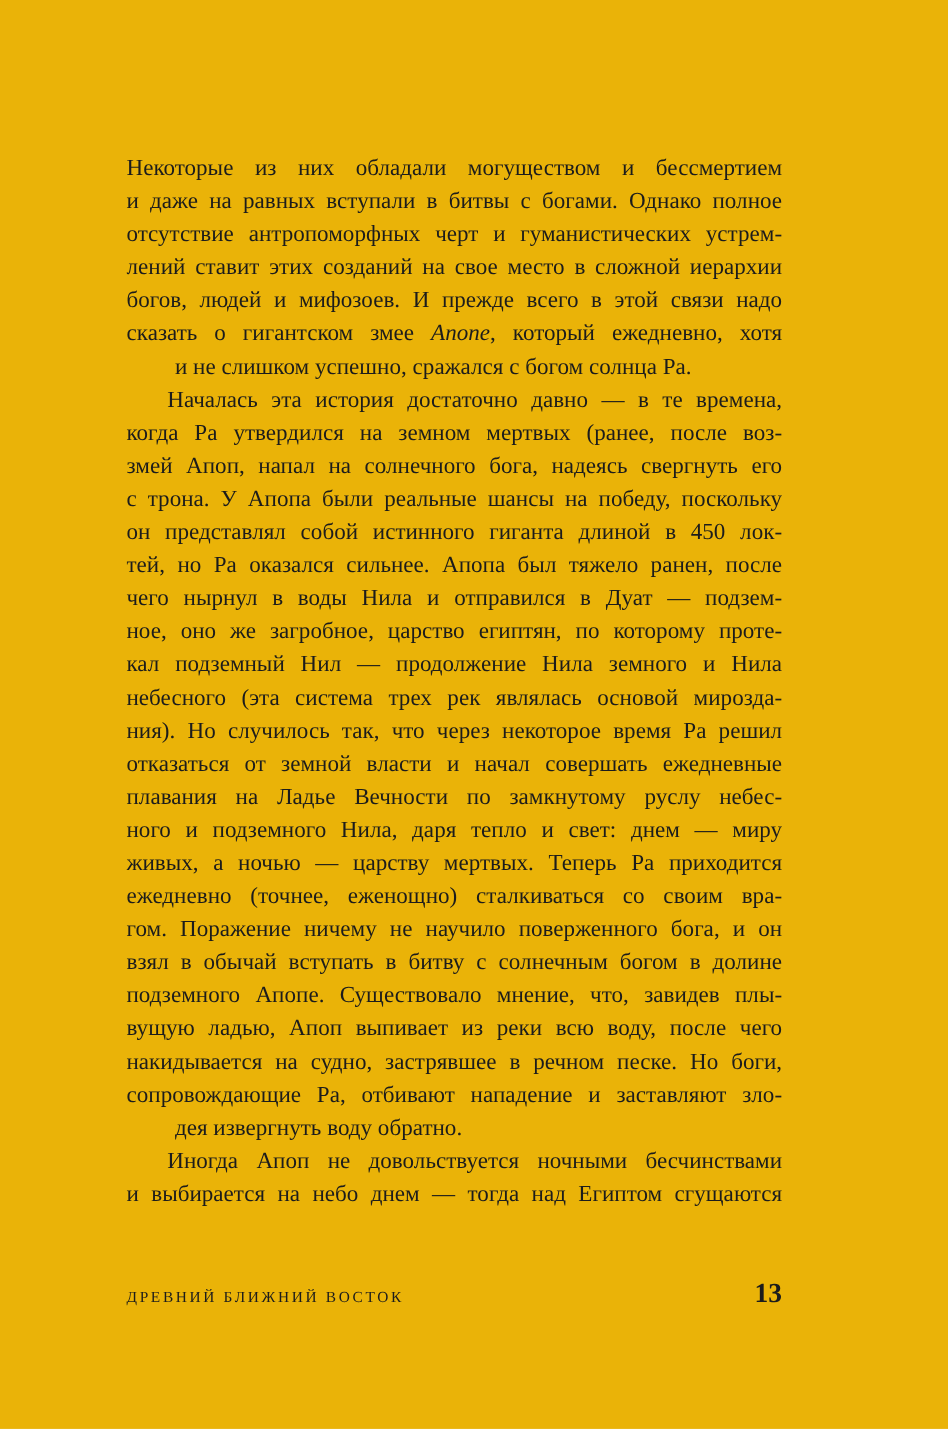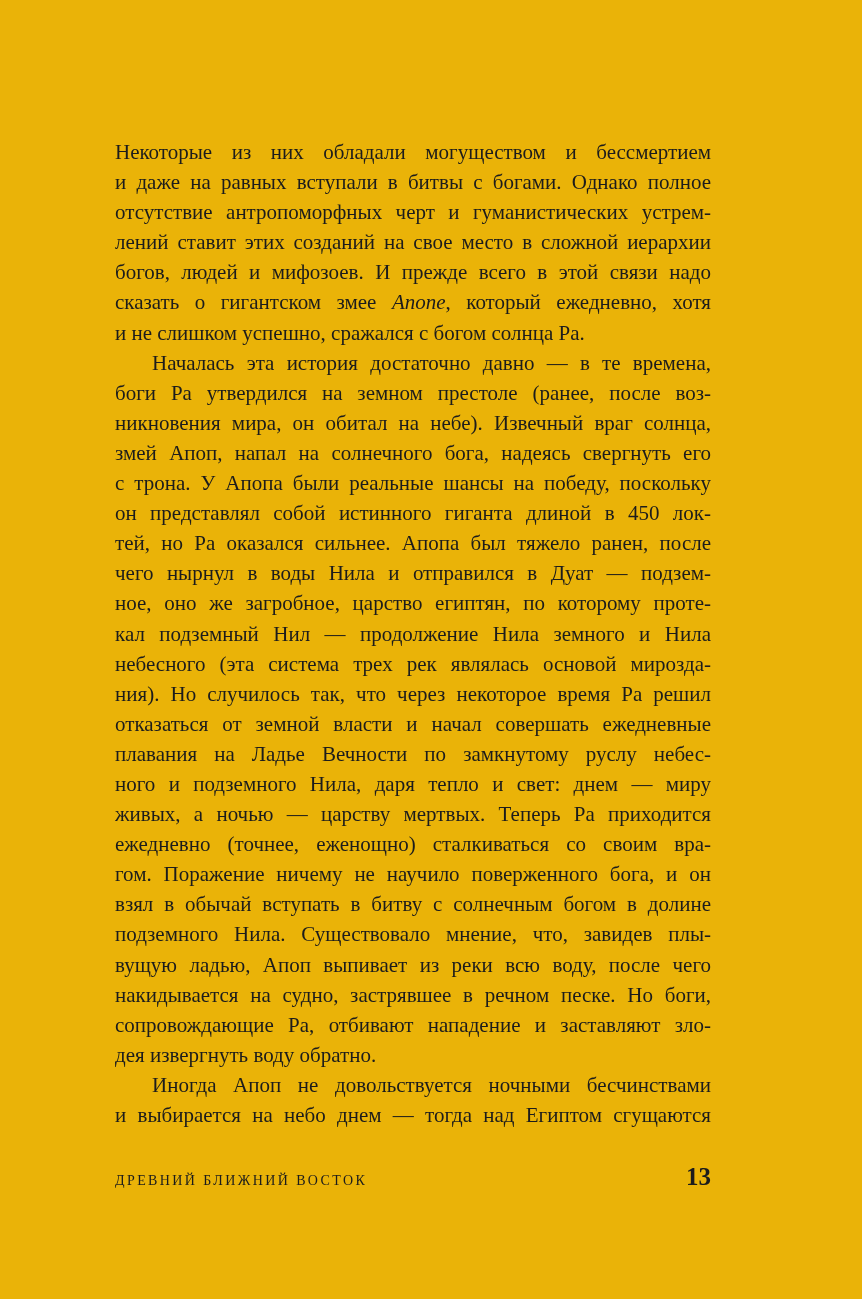--- a/index.html
+++ b/index.html
@@ -26,20 +26,21 @@
     color: #1c1c1c;
   }
   .line {
     text-align: justify;
     text-align-last: justify;
     height: 30.1px;
     overflow: hidden;
   }
   .line.last {
     text-align-last: left;
+    margin-left: 44px;
   }
   .line.indent {
     text-indent: 37px;
   }
   .line i {
     font-style: italic;
   }
   .footer {
     position: absolute;
     left: 115px;
@@ -67,39 +68,38 @@
 <div class="page" style="background: #eab308; color: rgb(28, 28, 28);">
   <div class="body-text">
       <div class="line"><span>Некоторые из них обладали могуществом и бессмертием</span></div>
       <div class="line"><span>и даже на равных вступали в битвы с богами. Однако полное</span></div>
       <div class="line"><span>отсутствие антропоморфных черт и гуманистических устрем-</span></div>
       <div class="line"><span>лений ставит этих созданий на свое место в сложной иерархии</span></div>
       <div class="line"><span>богов, людей и мифозоев. И прежде всего в этой связи надо</span></div>
       <div class="line"><span>сказать о гигантском змее </span><i>Апопе</i><span>, который ежедневно, хотя</span></div>
       <div class="line last"><span>и не слишком успешно, сражался с богом солнца Ра.</span></div>
       <div class="line indent"><span>Началась эта история достаточно давно — в те времена,</span></div>
-      <div class="line"><span>боги Ра утвердился на земном престоле (ранее, после воз-</span></div>
-      <div class="line"><span>никновения мира, он обитал на небе). Извечный враг солнца,</span></div>
+      <div class="line"><span>когда Ра утвердился на земном мертвых (ранее, после воз-</span></div>
       <div class="line"><span>змей Апоп, напал на солнечного бога, надеясь свергнуть его</span></div>
       <div class="line"><span>с трона. У Апопа были реальные шансы на победу, поскольку</span></div>
       <div class="line"><span>он представлял собой истинного гиганта длиной в 450 лок-</span></div>
       <div class="line"><span>тей, но Ра оказался сильнее. Апопа был тяжело ранен, после</span></div>
       <div class="line"><span>чего нырнул в воды Нила и отправился в Дуат — подзем-</span></div>
       <div class="line"><span>ное, оно же загробное, царство египтян, по которому проте-</span></div>
       <div class="line"><span>кал подземный Нил — продолжение Нила земного и Нила</span></div>
       <div class="line"><span>небесного (эта система трех рек являлась основой мирозда-</span></div>
       <div class="line"><span>ния). Но случилось так, что через некоторое время Ра решил</span></div>
       <div class="line"><span>отказаться от земной власти и начал совершать ежедневные</span></div>
       <div class="line"><span>плавания на Ладье Вечности по замкнутому руслу небес-</span></div>
       <div class="line"><span>ного и подземного Нила, даря тепло и свет: днем — миру</span></div>
       <div class="line"><span>живых, а ночью — царству мертвых. Теперь Ра приходится</span></div>
       <div class="line"><span>ежедневно (точнее, еженощно) сталкиваться со своим вра-</span></div>
       <div class="line"><span>гом. Поражение ничему не научило поверженного бога, и он</span></div>
       <div class="line"><span>взял в обычай вступать в битву с солнечным богом в долине</span></div>
-      <div class="line"><span>подземного Нила. Существовало мнение, что, завидев плы-</span></div>
+      <div class="line"><span>подземного Апопе. Существовало мнение, что, завидев плы-</span></div>
       <div class="line"><span>вущую ладью, Апоп выпивает из реки всю воду, после чего</span></div>
       <div class="line"><span>накидывается на судно, застрявшее в речном песке. Но боги,</span></div>
       <div class="line"><span>сопровождающие Ра, отбивают нападение и заставляют зло-</span></div>
       <div class="line last"><span>дея извергнуть воду обратно.</span></div>
       <div class="line indent"><span>Иногда Апоп не довольствуется ночными бесчинствами</span></div>
       <div class="line"><span>и выбирается на небо днем — тогда над Египтом сгущаются</span></div>
     </div>
   <div class="footer">
     <span class="running-title">ДРЕВНИЙ БЛИЖНИЙ ВОСТОК</span>
     <span class="page-number">13</span>

